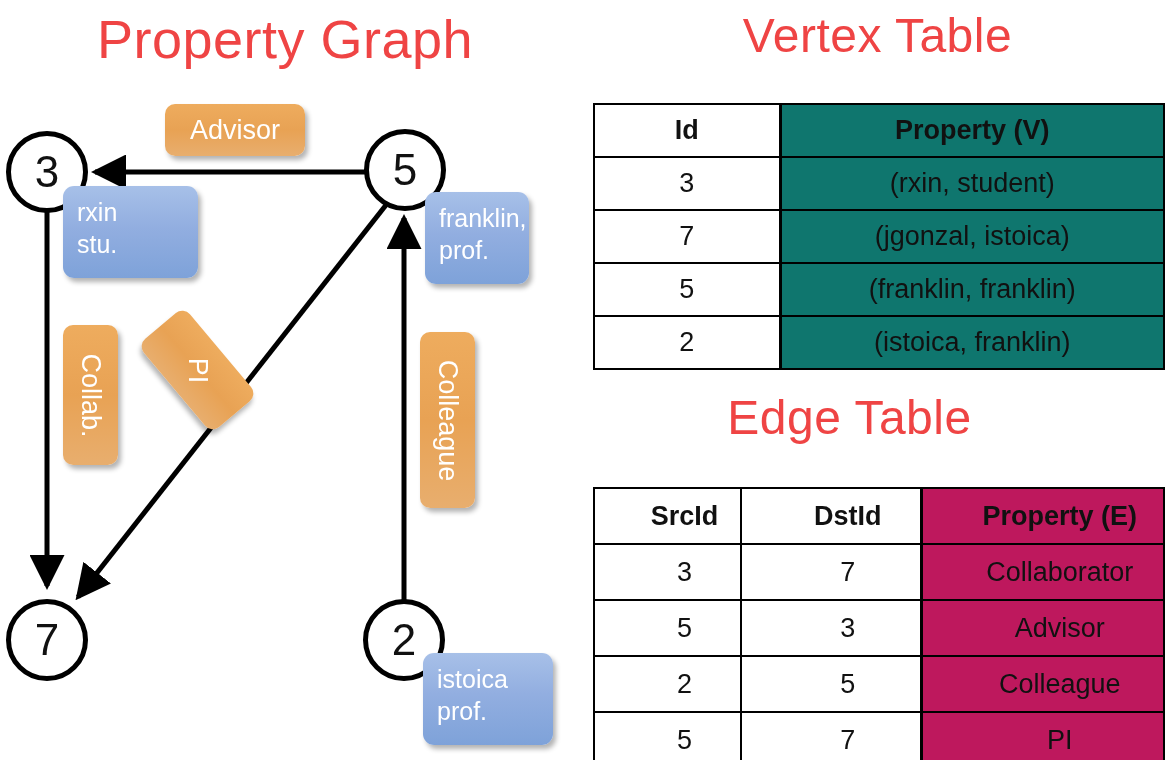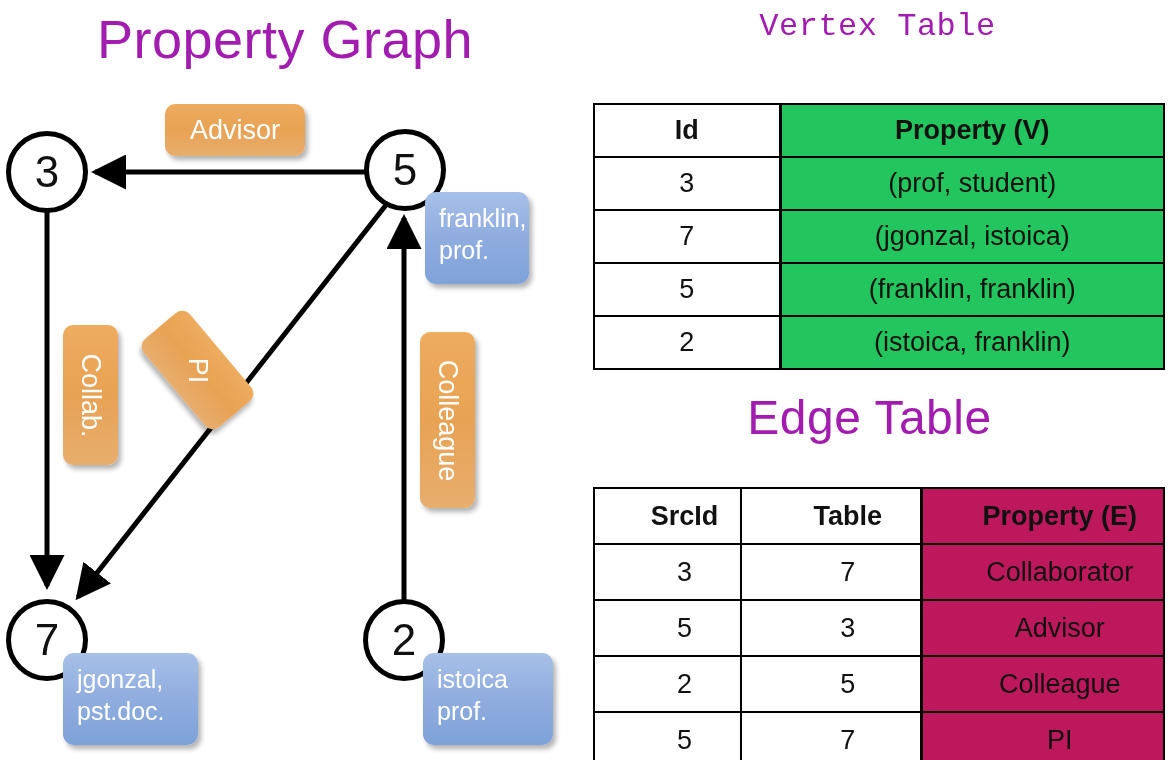--- a/index.html
+++ b/index.html
@@ -14,37 +14,36 @@
     overflow: hidden;
     font-family: "Liberation Sans", sans-serif;
     color: #000000;
   }
 
   
   .big-title {
     position: absolute;
     font-family: "Liberation Sans", sans-serif;
     font-weight: 300;
-    color: #a21caf;
+    color: #ef4444;
     letter-spacing: 0.5px;
     white-space: nowrap;
   }
   #title-property-graph {
     left: 0; top: 8px; width: 570px;
     text-align: center;
     font-size: 54px;
   }
   #title-vertex-table {
     left: 585px; top: 8px; width: 585px;
     text-align: center;
-    font-size: 32px;
-    font-family: Liberation Mono, monospace;
+    font-size: 48px;
   }
   #title-edge-table {
-    left: 577px; top: 390px; width: 585px;
+    left: 557px; top: 390px; width: 585px;
     text-align: center;
     font-size: 48px;
   }
 
   
   #graph-panel {
     position: absolute;
     left: 0; top: 0;
     width: 585px; height: 760px;
   }
@@ -129,21 +128,21 @@
   .tbl th {
     font-weight: bold;
     font-size: 27px;
   }
   .tbl td { font-size: 27px; }
 
   #vertex-table { left: 593px; top: 103px; width: 570px; }
   #vertex-table col.c-id   { width: 186px; }
   #vertex-table col.c-prop { width: 384px; }
   #vertex-table th, #vertex-table td { height: 51px; }
-  #vertex-table .cell-prop { background: #22c55e; border-left-width: 3px; }
+  #vertex-table .cell-prop { background: #0f766e; border-left-width: 3px; }
 
   #edge-table { left: 593px; top: 487px; width: 570px; }
   #edge-table col.c-src  { width: 147px; }
   #edge-table col.c-dst  { width: 180px; }
   #edge-table col.c-prop { width: 243px; }
   #edge-table th, #edge-table td { height: 54px; padding-left: 34px; }
   #edge-table .cell-prop { background: #be185d; border-left-width: 3px; }
 </style>
 </head>
 <body>
@@ -181,30 +180,30 @@
   </div>
 
   <div class="edge-box diag" id="edge-box-pi" style="left:140px; top:340px; width:115px; height:60px; transform: rotate(50deg); transform-origin: center center;">
     <span style="transform: rotate(40deg);">PI</span>
   </div>
 
   <div class="edge-box vert" id="edge-box-colleague" style="left:420px; top:332px; width:55px; height:176px;">
     <span>Colleague</span>
   </div>
 
+  <div class="prop-box" id="prop-box-3" style="left:63px; top:186px; width:135px; height:92px;">
+    <div>rxin</div>
+    <div>stu.</div>
+  </div>
 
   <div class="prop-box" id="prop-box-5" style="left:425px; top:192px; width:104px; height:92px;">
     <div>franklin,</div>
     <div>prof.</div>
   </div>
 
-  <div class="prop-box" id="prop-box-7" style="left:63px; top:653px; width:135px; height:92px;">
-    <div>jgonzal,</div>
-    <div>pst.doc.</div>
-  </div>
 
   <div class="prop-box" id="prop-box-2" style="left:423px; top:653px; width:130px; height:92px;">
     <div>istoica</div>
     <div>prof.</div>
   </div>
 
   <div class="node-circle" style="left:6px;   top:131px;">
     <span>3</span>
   </div>
   <div class="node-circle" style="left:364px; top:129px;">
@@ -226,21 +225,21 @@
   </colgroup>
   <thead>
     <tr>
       <th>Id</th>
       <th class="cell-prop">Property (V)</th>
     </tr>
   </thead>
   <tbody>
     <tr>
       <td>3</td>
-      <td class="cell-prop">(prof, student)</td>
+      <td class="cell-prop">(rxin, student)</td>
     </tr>
     <tr>
       <td>7</td>
       <td class="cell-prop">(jgonzal, istoica)</td>
     </tr>
     <tr>
       <td>5</td>
       <td class="cell-prop">(franklin, franklin)</td>
     </tr>
     <tr>
@@ -252,21 +251,21 @@
 
 <table class="tbl" id="edge-table">
   <colgroup>
     <col class="c-src">
       <col class="c-dst">
       <col class="c-prop">
   </colgroup>
   <thead>
     <tr>
       <th>SrcId</th>
-      <th>Table</th>
+      <th>DstId</th>
       <th class="cell-prop">Property (E)</th>
     </tr>
   </thead>
   <tbody>
     <tr>
       <td>3</td>
       <td>7</td>
       <td class="cell-prop">Collaborator</td>
     </tr>
     <tr>

